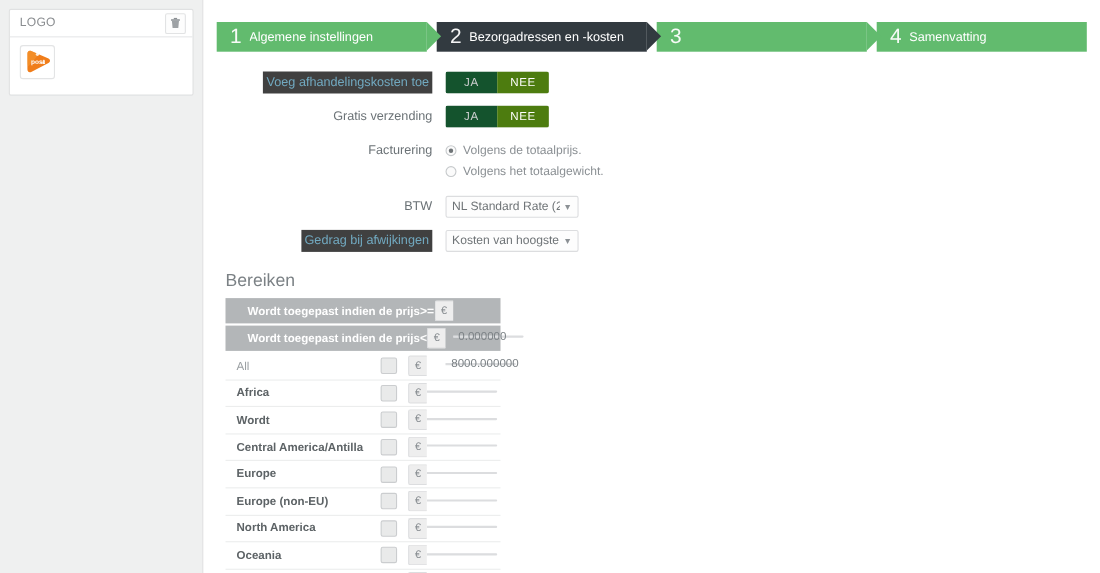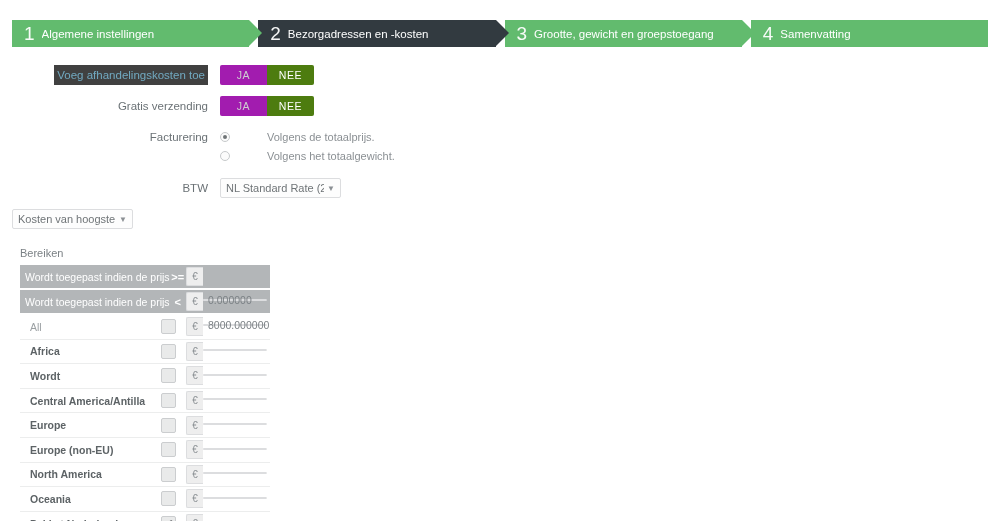--- a/index.html
+++ b/index.html
@@ -185,21 +185,21 @@
     width: 47px;
     display: flex;
     align-items: center;
     justify-content: center;
     font-size: 10.5px;
     letter-spacing: .6px;
     cursor: pointer;
     box-sizing: border-box;
   }
   .toggle-opt.off-state {
-    background: #a21caf;
+    background: #14532d;
     color: #cdcfd0;
   }
   .toggle-opt.on-state {
     background: #4d7c0f;
     color: #ffffff;
   }
 
   
   .radio-group { padding-top: 2px; }
   .radio-line {
@@ -223,21 +223,21 @@
   .radio.checked::after {
     content: "";
     position: absolute;
     left: 2px;
     top: 2px;
     width: 4px;
     height: 4px;
     border-radius: 50%;
     background: #6f7477;
   }
-  .radio-text { font-size: 11px; color: #8b9094; margin-left: 31px; }
+  .radio-text { font-size: 11px; color: #8b9094; }
 
   
   .select {
     height: 20px;
     width: 120px;
     border: 1px solid #dcdddf;
     border-radius: 2px;
     background: #fdfdfd;
     display: flex;
     align-items: center;
@@ -255,40 +255,40 @@
     overflow: hidden;
   }
   .caret {
     font-size: 8px;
     color: #8b9094;
     margin-left: 3px;
   }
 
   
   .section-title {
-    font-size: 11px;
+    font-size: 16px;
     color: #7b8185;
     margin: 18px 0 6px 8px;
   }
   .ranges { margin-left: 8px; }
   .range-row {
     display: flex;
     align-items: center;
     height: 23px;
     background: #b3b6b8;
     margin-bottom: 2px;
     width: 250px;
     box-sizing: border-box;
   }
   .range-label {
     flex: 1;
     font-size: 10.5px;
-    font-weight: normal;
+    font-weight: bold;
     color: #ffffff;
-    padding-left: 5px;
+    padding-left: 20px;
     white-space: nowrap;
   }
   .range-op {
     font-size: 11px;
     font-weight: bold;
     color: #ffffff;
     width: 30px;
     text-align: center;
   }
   .euro-field {
@@ -368,36 +368,60 @@
     line-height: 1;
     color: #2a2f33;
   }
   .zone-check.checked .check-glyph { display: block; }
 </style>
 </head>
 <body>
 
 <div class="app">
 
+  <div class="sidebar">
+    <div class="logo-panel">
+      <div class="logo-panel-head">
+        <span class="logo-panel-title">LOGO</span>
+        <span class="icon-btn">
+          <svg width="9" height="10" viewBox="0 0 9 10">
+            <rect x="0.5" y="1.5" width="8" height="1.4" fill="#8b9094"></rect>
+            <rect x="3" y="0.2" width="3" height="1.3" fill="#8b9094"></rect>
+            <path d="M1.3 3.2 h6.4 l-0.6 6.2 h-5.2 z" fill="#9ea2a5"></path>
+          </svg>
+        </span>
+      </div>
+      <div class="logo-panel-body">
+        <div class="logo-thumb">
+          <svg class="postnl-mark" viewBox="0 0 26 24">
+            <path d="M3 4 C3 1.8 4.6 0.6 6.6 1.4 L23 8.6 C25 9.5 25 11.9 23 12.8 L6.6 21.3 C4.6 22.3 3 21 3 18.8 Z" fill="#f07d1a"></path>
+            <path d="M3 4 C3 1.8 4.6 0.6 6.6 1.4 L14 4.6 L4 16 C3.3 14.9 3 13.6 3 12 Z" fill="#f59a33" opacity="0.55"></path>
+            <text x="6.5" y="14.2" font-family="'Liberation Sans', sans-serif" font-size="6.2" font-weight="bold" fill="#ffffff">post</text>
+            <text x="16.3" y="13.6" font-family="'Liberation Sans', sans-serif" font-size="4.2" font-weight="bold" fill="#ffffff">nl</text>
+            <circle cx="12.5" cy="4.6" r="1.5" fill="#ffffff" opacity="0.85"></circle>
+          </svg>
+        </div>
+      </div>
+    </div>
+  </div>
 
   <div class="main">
     <div class="main-inner">
 
       <div class="steps">
         <div class="step">
           <span class="step-num">1</span>
           <span class="step-label">Algemene instellingen</span>
         </div>
         <div class="step active">
           <span class="step-num">2</span>
           <span class="step-label">Bezorgadressen en -kosten</span>
         </div>
         <div class="step">
           <span class="step-num">3</span>
-          <span class="step-label">Grootte, gewicht en groepstoegang</span>
         </div>
         <div class="step">
           <span class="step-num">4</span>
           <span class="step-label">Samenvatting</span>
         </div>
       </div>
 
       <div class="form-row">
         <div class="label-wrap">
           <span class="inner help">Voeg afhandelingskosten toe</span>
@@ -438,20 +462,23 @@
         <div class="label-wrap">
           <span class="inner">BTW</span>
         </div>
         <div class="select wide">
           <span class="select-value">NL Standard Rate (21%)</span>
           <span class="caret">▼</span>
         </div>
       </div>
 
       <div class="form-row">
+        <div class="label-wrap">
+          <span class="inner help">Gedrag bij afwijkingen</span>
+        </div>
         <div class="select wide">
           <span class="select-value">Kosten van hoogste gedefini</span>
           <span class="caret">▼</span>
         </div>
       </div>
 
       <div class="section-title">Bereiken</div>
 
       <div class="ranges">
         <div class="range-row">

